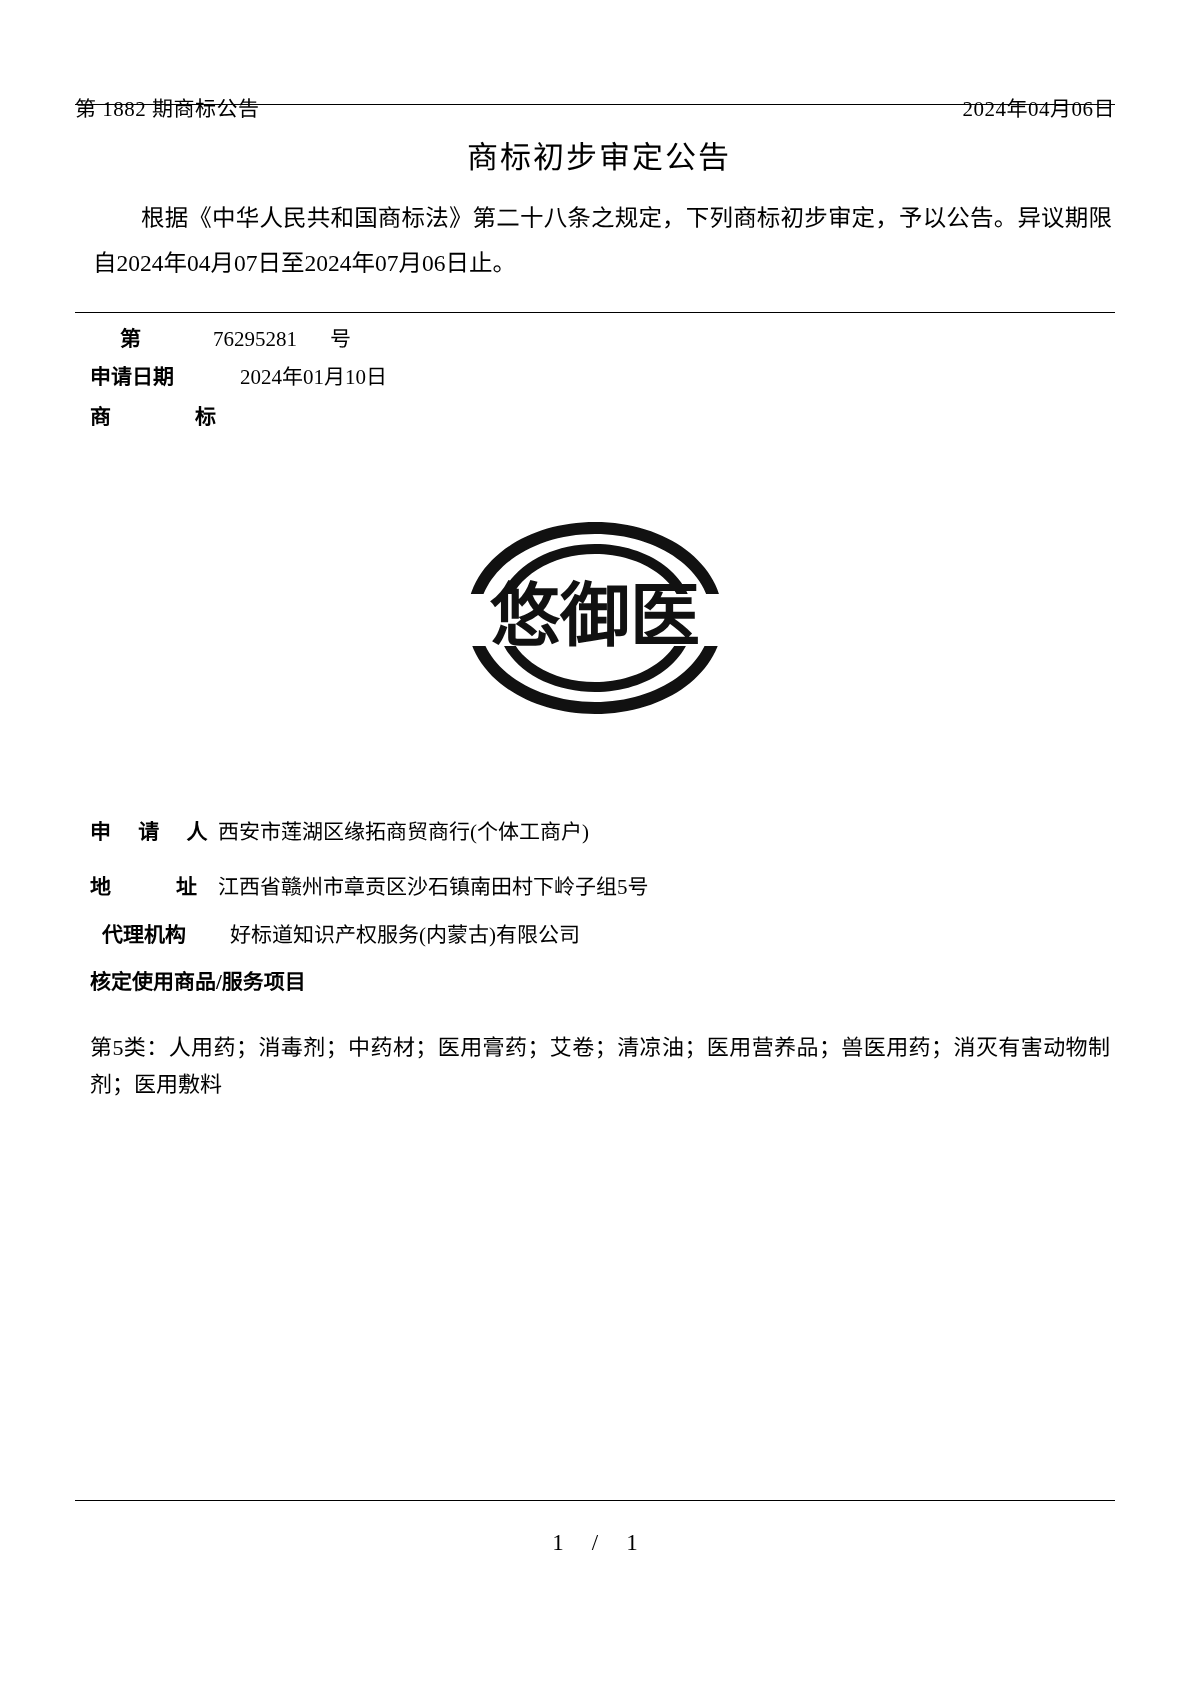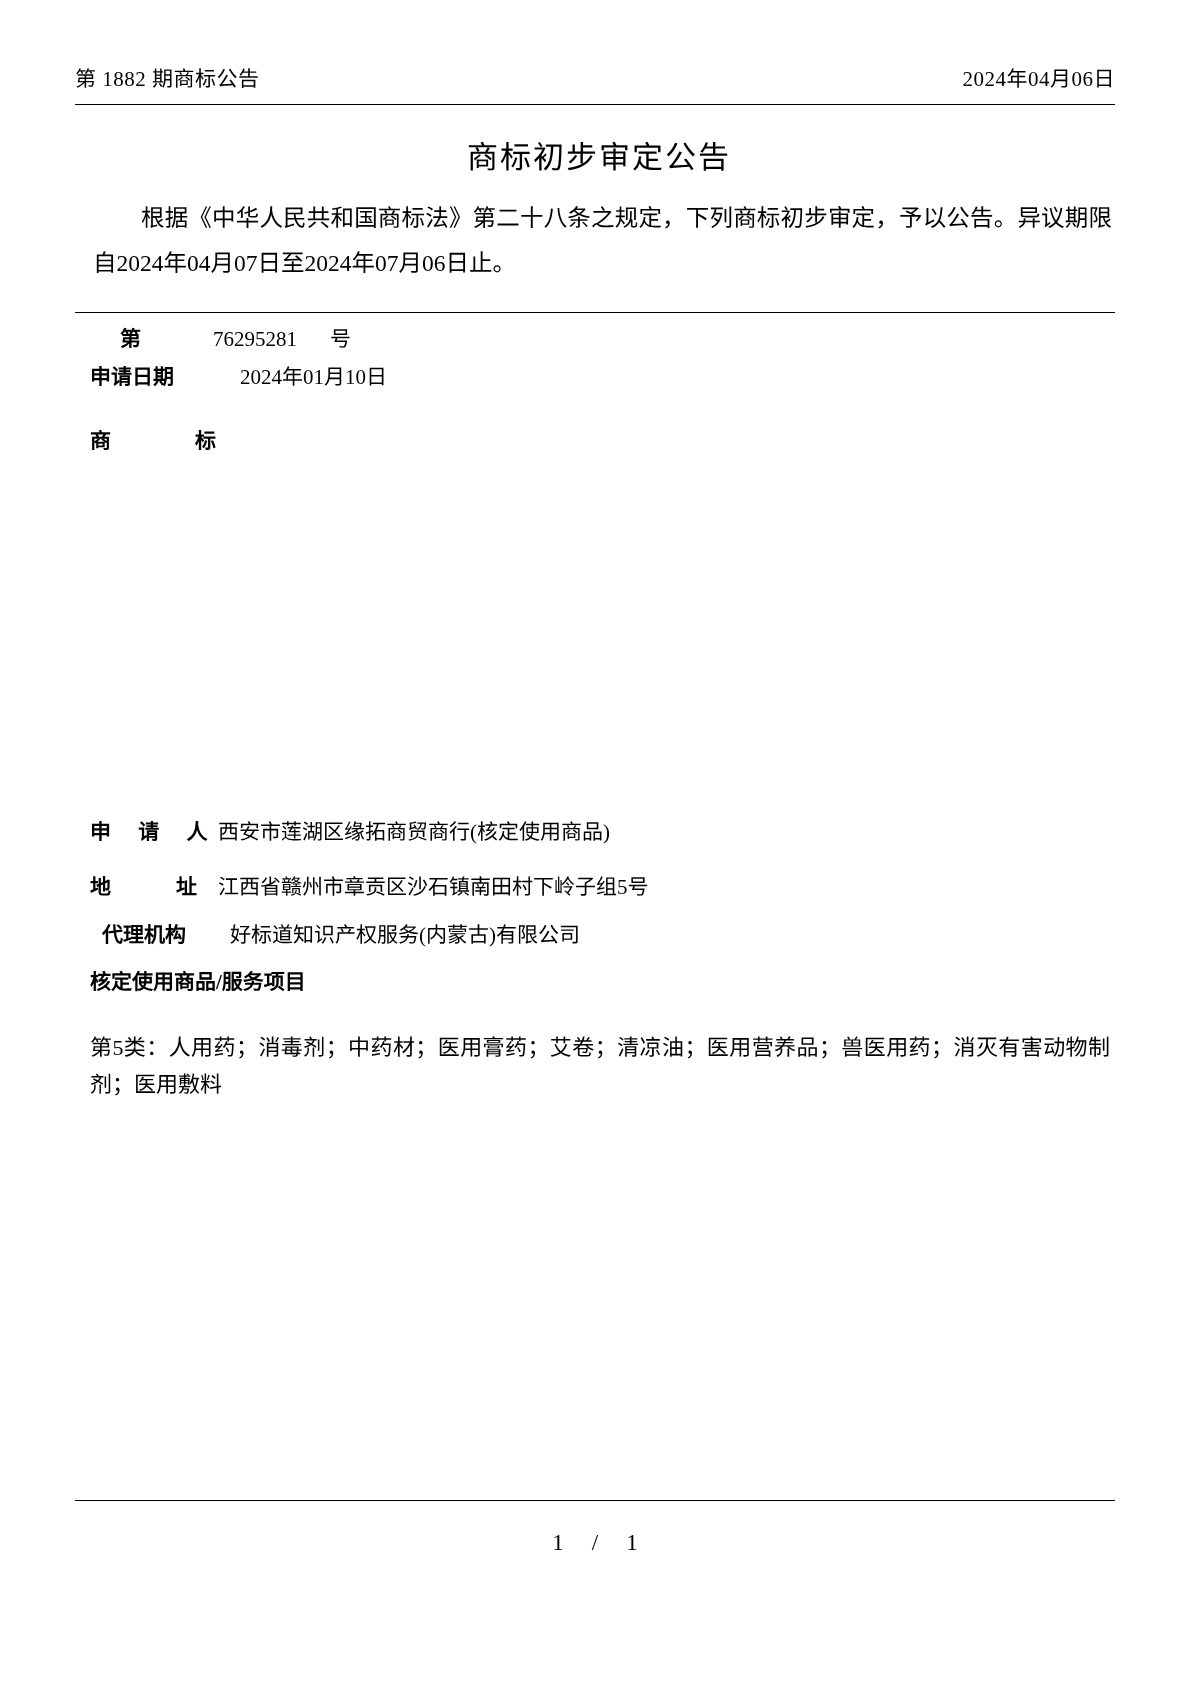--- a/index.html
+++ b/index.html
@@ -30,21 +30,21 @@
     left: 75px;
     right: 75px;
     top: 62px;
     display: flex;
     justify-content: space-between;
     align-items: baseline;
     font-size: 21px;
     letter-spacing: 0.5px;
   }
   .header-left { white-space: nowrap; }
-  .header-right { white-space: nowrap; }
+  .header-right { white-space: nowrap; margin-top: 30px; }
 
   .rule-top {
     position: absolute;
     left: 75px;
     right: 75px;
     top: 104px;
     border-top: 1.6px solid #000;
     height: 0;
   }
 
@@ -96,21 +96,21 @@
   }
 
   .row-regno { left: 90px; top: 322px; margin-left: 30px; }
   .row-regno .f-label { width: 60px; }
   .row-regno .num { display: inline-block; width: 150px; text-align: center; }
 
   .row-appdate { left: 90px; top: 360px; }
   .row-appdate .f-label { width: 150px; }
 
   .row-mark { left: 90px; top: 400px; }
-  .row-mark .f-label { width: 150px; letter-spacing: 14px; margin-top: 24px; }
+  .row-mark .f-label { width: 150px; letter-spacing: 14px; }
 
   
   .mark-figure {
     position: absolute;
     left: 0; right: 0;
     top: 468px;
     height: 300px;
     display: flex;
     align-items: center;
     justify-content: center;
@@ -194,23 +194,37 @@
   </div>
 
   <div class="field row-appdate">
     <span class="f-label">申请日期</span><span class="f-value">2024年01月10日</span>
   </div>
 
   <div class="field row-mark">
     <span class="f-label">商　　标</span>
   </div>
 
+  <div class="mark-figure">
+    <svg width="300" height="220" viewBox="0 0 300 220" aria-hidden="true">
+
+      <path d="M150 14 C 78 14, 22 56, 22 110 C 22 164, 78 206, 150 206 C 222 206, 278 164, 278 110 C 278 56, 222 14, 150 14 Z
+               M150 26 C 214 26, 266 63, 266 110 C 266 157, 214 194, 150 194 C 86 194, 34 157, 34 110 C 34 63, 86 26, 150 26 Z" fill="#111111"></path>
+
+      <path d="M150 36 C 96 36, 52 68, 52 110 C 52 152, 96 184, 150 184 C 204 184, 248 152, 248 110 C 248 68, 204 36, 150 36 Z
+               M150 46 C 198 46, 238 74, 238 110 C 238 146, 198 174, 150 174 C 102 174, 62 146, 62 110 C 62 74, 102 46, 150 46 Z" fill="#111111"></path>
+
+      <rect x="18" y="86" width="264" height="52" fill="#ffffff"></rect>
+
+      <text x="150" y="132" text-anchor="middle" font-family="'DejaVu Sans','Liberation Sans',sans-serif" font-size="70" font-weight="bold" fill="#111111">悠御医</text>
+    </svg>
+  </div>
 
   <div class="blk row-applicant">
-    <span class="b-label">申 请 人</span><span class="b-value">西安市莲湖区缘拓商贸商行(核定使用商品)</span>
+    <span class="b-label">申 请 人</span><span class="b-value">西安市莲湖区缘拓商贸商行(个体工商户)</span>
   </div>
 
   <div class="blk row-address">
     <span class="b-label">地　址</span><span class="b-value">江西省赣州市章贡区沙石镇南田村下岭子组5号</span>
   </div>
 
   <div class="blk row-agency">
     <span class="b-label">代理机构</span><span class="b-value">好标道知识产权服务(内蒙古)有限公司</span>
   </div>
 

